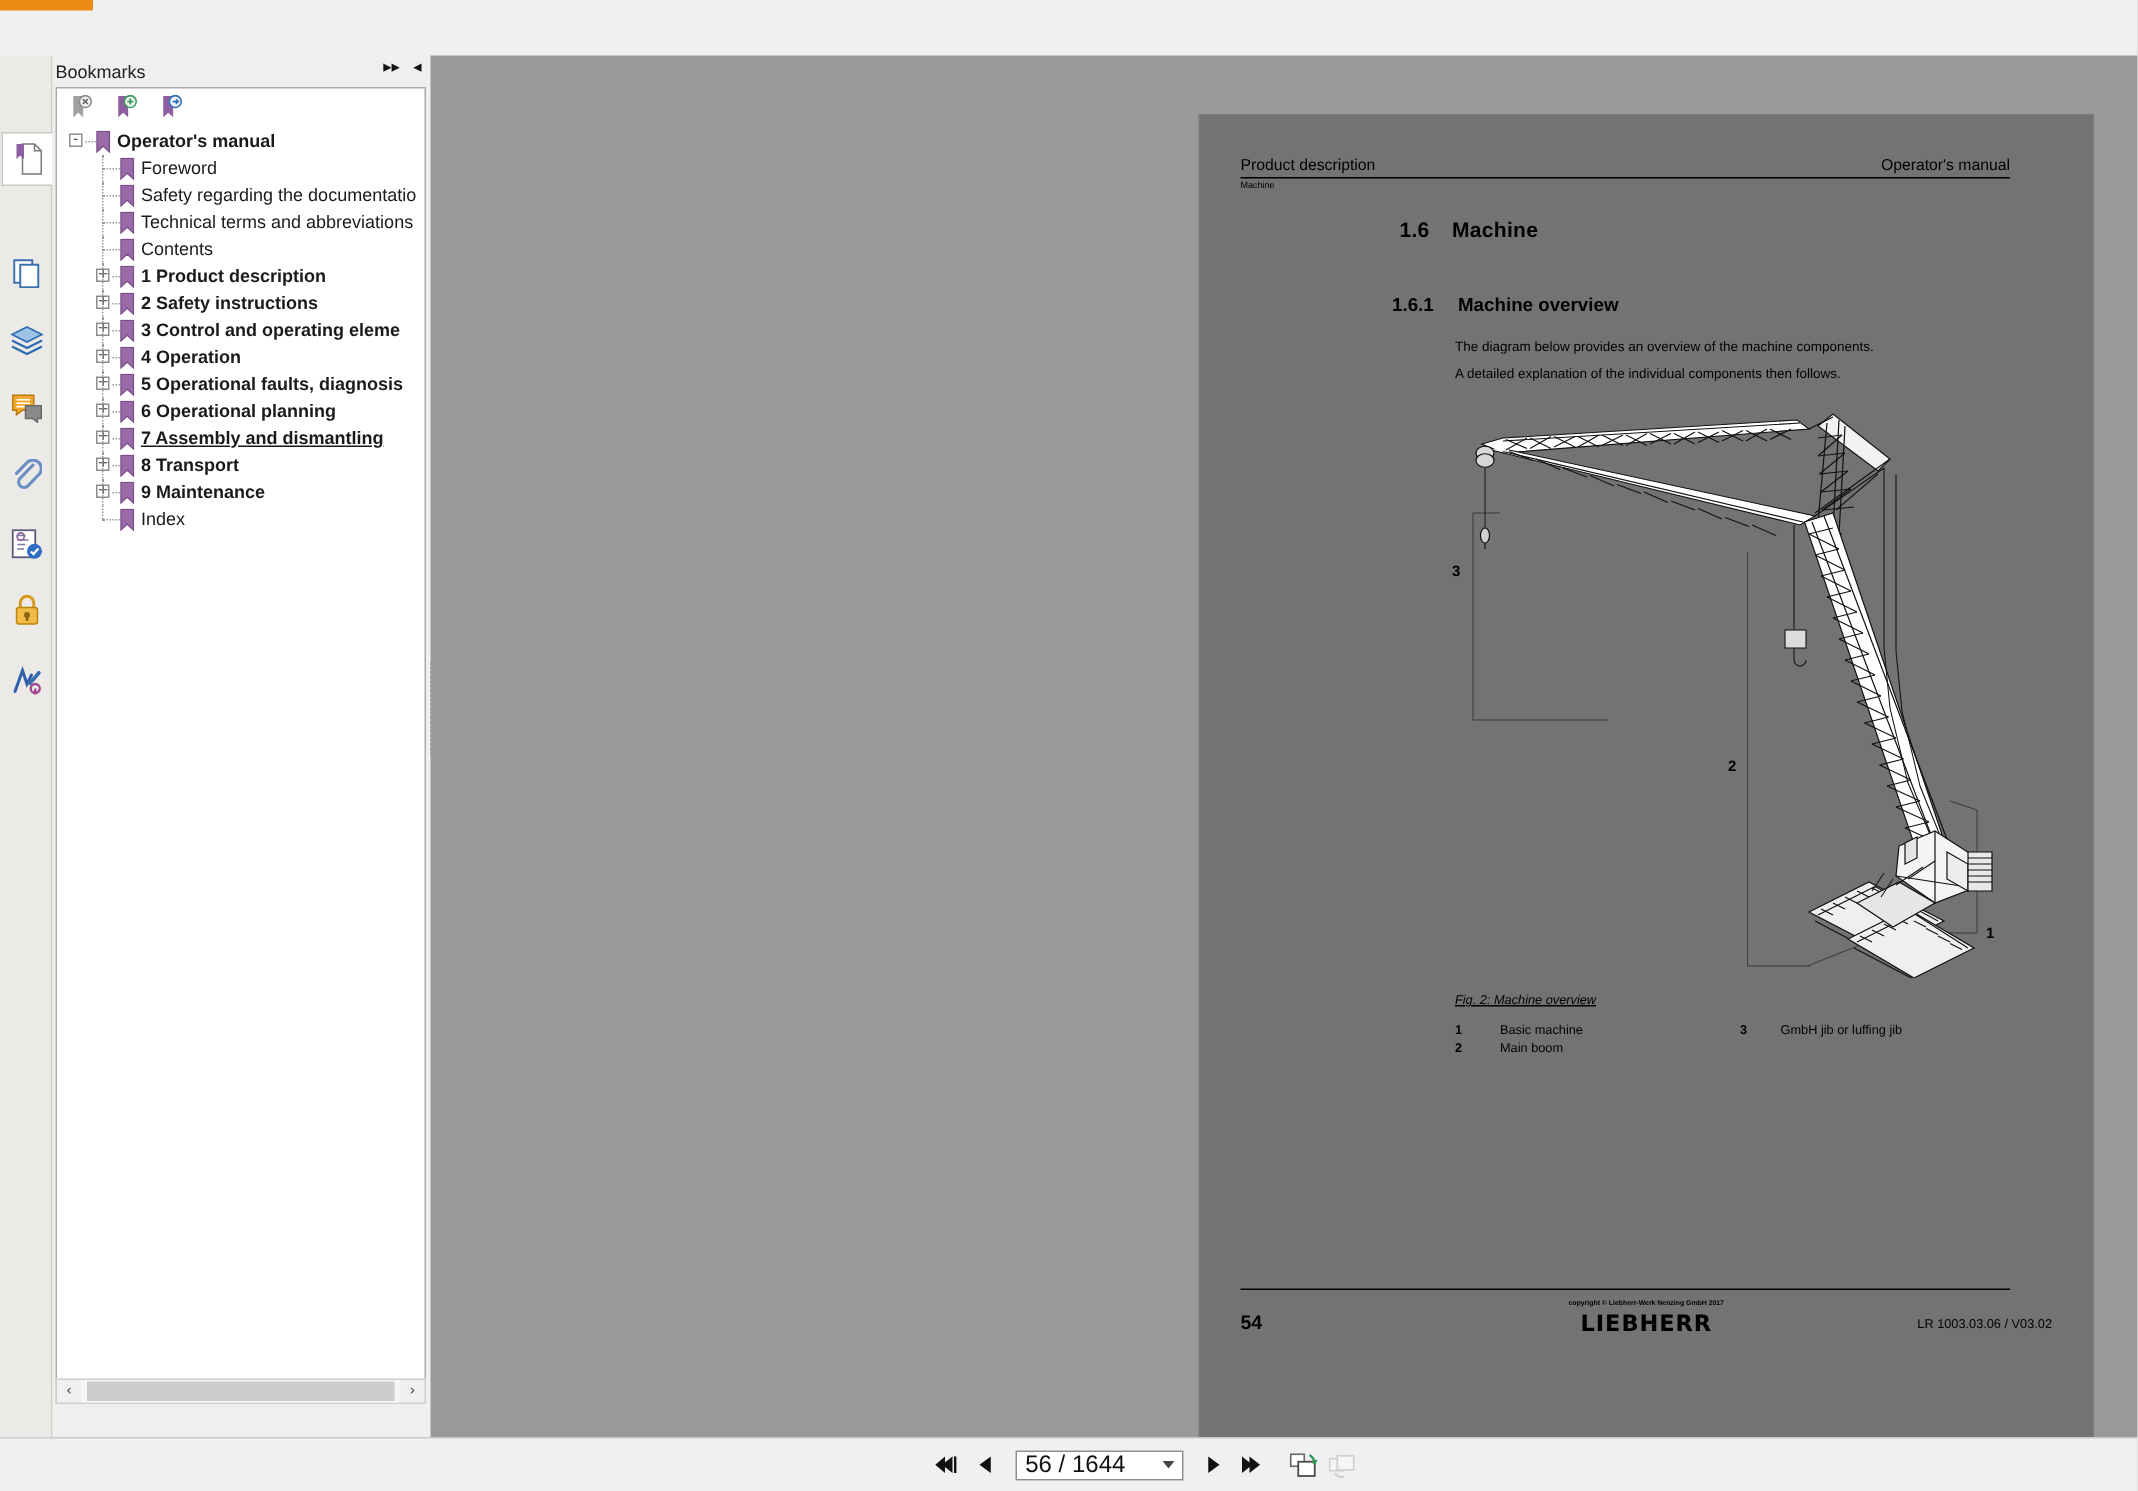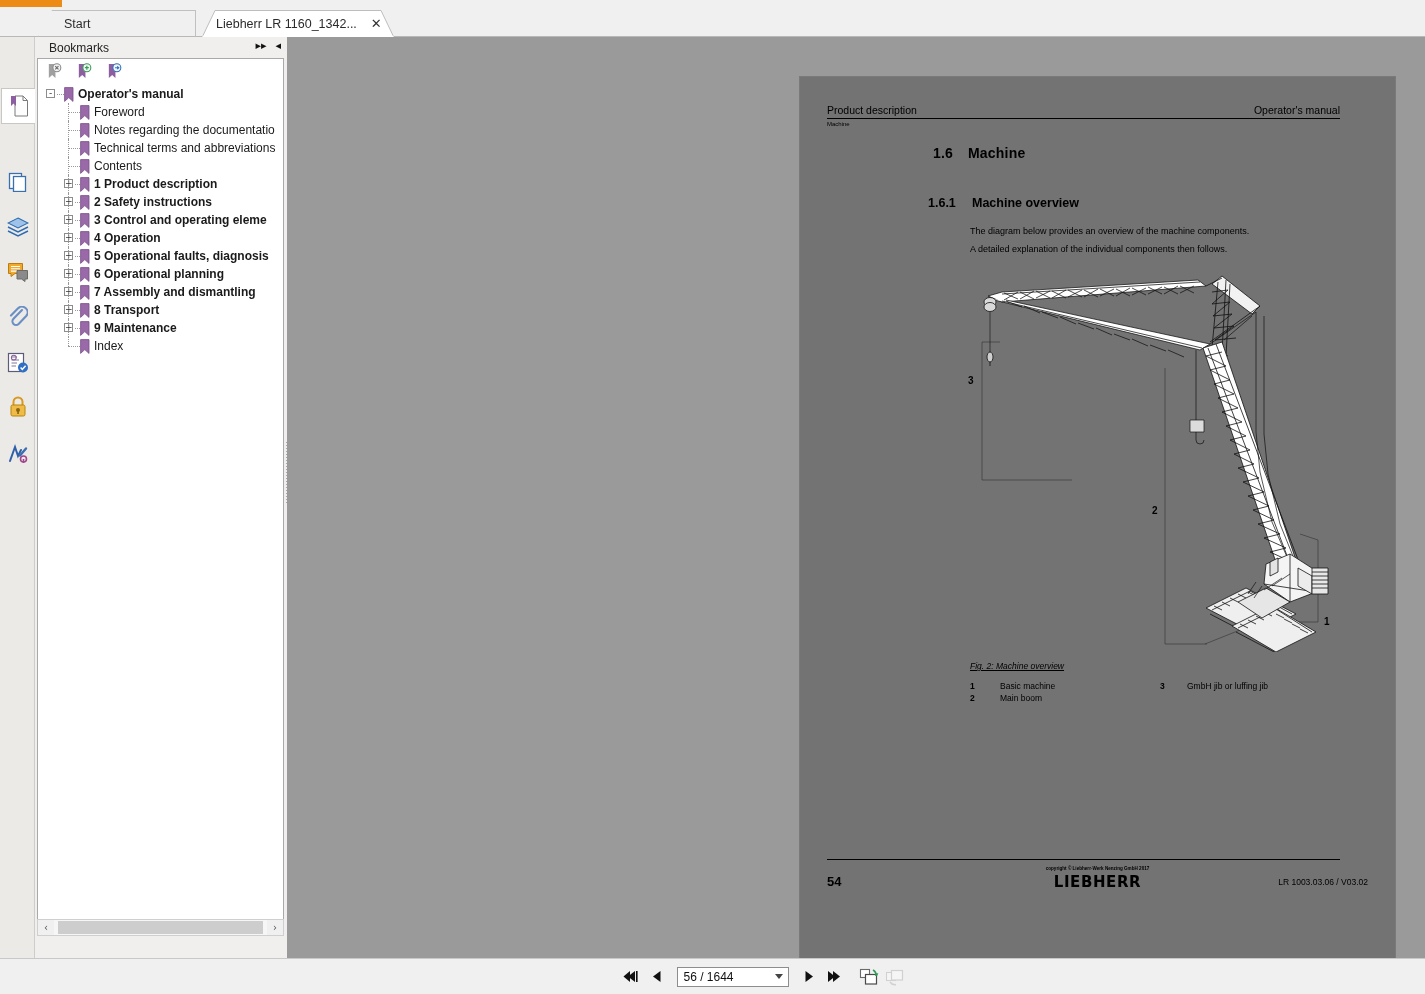--- a/index.html
+++ b/index.html
@@ -91,21 +91,21 @@
   
   .bm-panel {
     position: absolute; left: 35px; top: 0; width: 250px; height: 921px;
     background: #f0efed;
   }
   .bm-head {
     position: absolute; left: 0; top: 0; width: 250px; height: 21px;
     display: flex; align-items: center;
     font-size: 12px; color: #222;
   }
-  .bm-head-title { margin-left: 14px; }
+  .bm-head-title { margin-left: 2px; }
   .bm-head-ctrls {
     position: absolute; right: 4px; top: 3px;
     display: flex; align-items: center; gap: 9px;
     font-size: 11px; color: #111;
   }
   .bm-head-ctrls span { cursor: pointer; line-height: 1; }
 
   .bm-box {
     position: absolute; left: 2px; top: 21px; width: 247px; height: 877px;
     background: #ffffff;
@@ -278,56 +278,39 @@
   .pagebox {
     position: relative;
     width: 112px; height: 20px;
     background: #fff; border: 1px solid #8d8d8d;
     display: flex; align-items: center;
     margin: 0 7px;
   }
   .pagebox input {
     border: none; outline: none; background: transparent;
     font-family: "Liberation Sans", sans-serif;
-    font-size: 12px; color: #111;
+    font-size: 16px; color: #111;
     width: 88px; padding-left: 6px;
   }
   .pagebox .caret {
     position: absolute; right: 5px; top: 6px;
     width: 0; height: 0;
     border-left: 4px solid transparent;
     border-right: 4px solid transparent;
     border-top: 5px solid #444;
     cursor: pointer;
   }
 </style>
 </head>
 <body>
 
 <div id="app">
 
   <div class="orange-accent"></div>
 
-  <div class="tabstrip">
-
-    <div class="tab tab-start">
-      <div class="tab-shape"></div>
-      <span class="tab-label">Start</span>
-    </div>
-
-    <div class="tab tab-doc">
-      <svg class="tab-edge" width="192" height="27" viewBox="0 0 192 27">
-        <path d="M13 0.5 L179 0.5 L191.5 26.5 L0.5 26.5 Z" fill="#ffffff" stroke="#bdbdbd" stroke-width="1"></path>
-        <path d="M0.5 26.5 L191.5 26.5" stroke="#ffffff" stroke-width="1.5"></path>
-      </svg>
-      <span class="tab-label">Liebherr LR 1160_1342...</span>
-      <span class="tab-close">✕</span>
-    </div>
-
-  </div>
 
   <div class="body-row">
 
     <div class="iconrail">
 
       <div class="railbtn sel" style="top:51px">
         <svg width="20" height="22" viewBox="0 0 20 22">
           <path d="M6 1 H14 L18.5 5.5 V21 H6 Z" fill="#fdfdfd" stroke="#7a7a7a" stroke-width="1"></path>
           <path d="M14 1 V5.5 H18.5" fill="none" stroke="#7a7a7a" stroke-width="1"></path>
           <path d="M2 1 H7 V11 L4.5 8.6 L2 11 Z" fill="#8e5fa0"></path>
@@ -439,21 +422,21 @@
                 <path d="M0.6 0.6 H9 V14.4 L4.8 10.6 L0.6 14.4 Z" fill="#9a6aa8" stroke="#7a4d8a" stroke-width="0.8"></path>
               </svg>
               <span class="bm-text" style="left: 56px;">Foreword</span>
             </div>
             <div class="bm-row">
               <div class="dots" style="left: 30px; top: 9px; width: 12px;"></div>
               <div class="vline" style="left: 30px; top: 0px; height: 18px;"></div>
               <svg class="bm-flag" viewBox="0 0 10 15" style="left: 42px; top: 2px;">
                 <path d="M0.6 0.6 H9 V14.4 L4.8 10.6 L0.6 14.4 Z" fill="#9a6aa8" stroke="#7a4d8a" stroke-width="0.8"></path>
               </svg>
-              <span class="bm-text" style="left: 56px;">Notes regarding the documentatio</span>
+              <span class="bm-text" style="left: 56px;">Safety regarding the documentatio</span>
             </div>
             <div class="bm-row">
               <div class="dots" style="left: 30px; top: 9px; width: 12px;"></div>
               <div class="vline" style="left: 30px; top: 0px; height: 18px;"></div>
               <svg class="bm-flag" viewBox="0 0 10 15" style="left: 42px; top: 2px;">
                 <path d="M0.6 0.6 H9 V14.4 L4.8 10.6 L0.6 14.4 Z" fill="#9a6aa8" stroke="#7a4d8a" stroke-width="0.8"></path>
               </svg>
               <span class="bm-text" style="left: 56px;">Technical terms and abbreviations</span>
             </div>
             <div class="bm-row">
@@ -518,21 +501,21 @@
               </svg>
               <span class="bm-text bold" style="left: 56px;">6 Operational planning</span>
             </div>
             <div class="bm-row">
               <div class="expander" style="left: 26px; top: 4px;">+</div>
               <div class="dots" style="left: 37px; top: 9px; width: 5px;"></div>
               <div class="vline" style="left: 30px; top: 0px; height: 18px;"></div>
               <svg class="bm-flag" viewBox="0 0 10 15" style="left: 42px; top: 2px;">
                 <path d="M0.6 0.6 H9 V14.4 L4.8 10.6 L0.6 14.4 Z" fill="#9a6aa8" stroke="#7a4d8a" stroke-width="0.8"></path>
               </svg>
-              <span class="bm-text bold" style="left: 56px;">7 Assembly and dismantling</span>
+              <span class="bm-text bold" style="left: 56px; text-decoration: underline;">7 Assembly and dismantling</span>
             </div>
             <div class="bm-row">
               <div class="expander" style="left: 26px; top: 4px;">+</div>
               <div class="dots" style="left: 37px; top: 9px; width: 5px;"></div>
               <div class="vline" style="left: 30px; top: 0px; height: 18px;"></div>
               <svg class="bm-flag" viewBox="0 0 10 15" style="left: 42px; top: 2px;">
                 <path d="M0.6 0.6 H9 V14.4 L4.8 10.6 L0.6 14.4 Z" fill="#9a6aa8" stroke="#7a4d8a" stroke-width="0.8"></path>
               </svg>
               <span class="bm-text bold" style="left: 56px;">8 Transport</span>
             </div>

